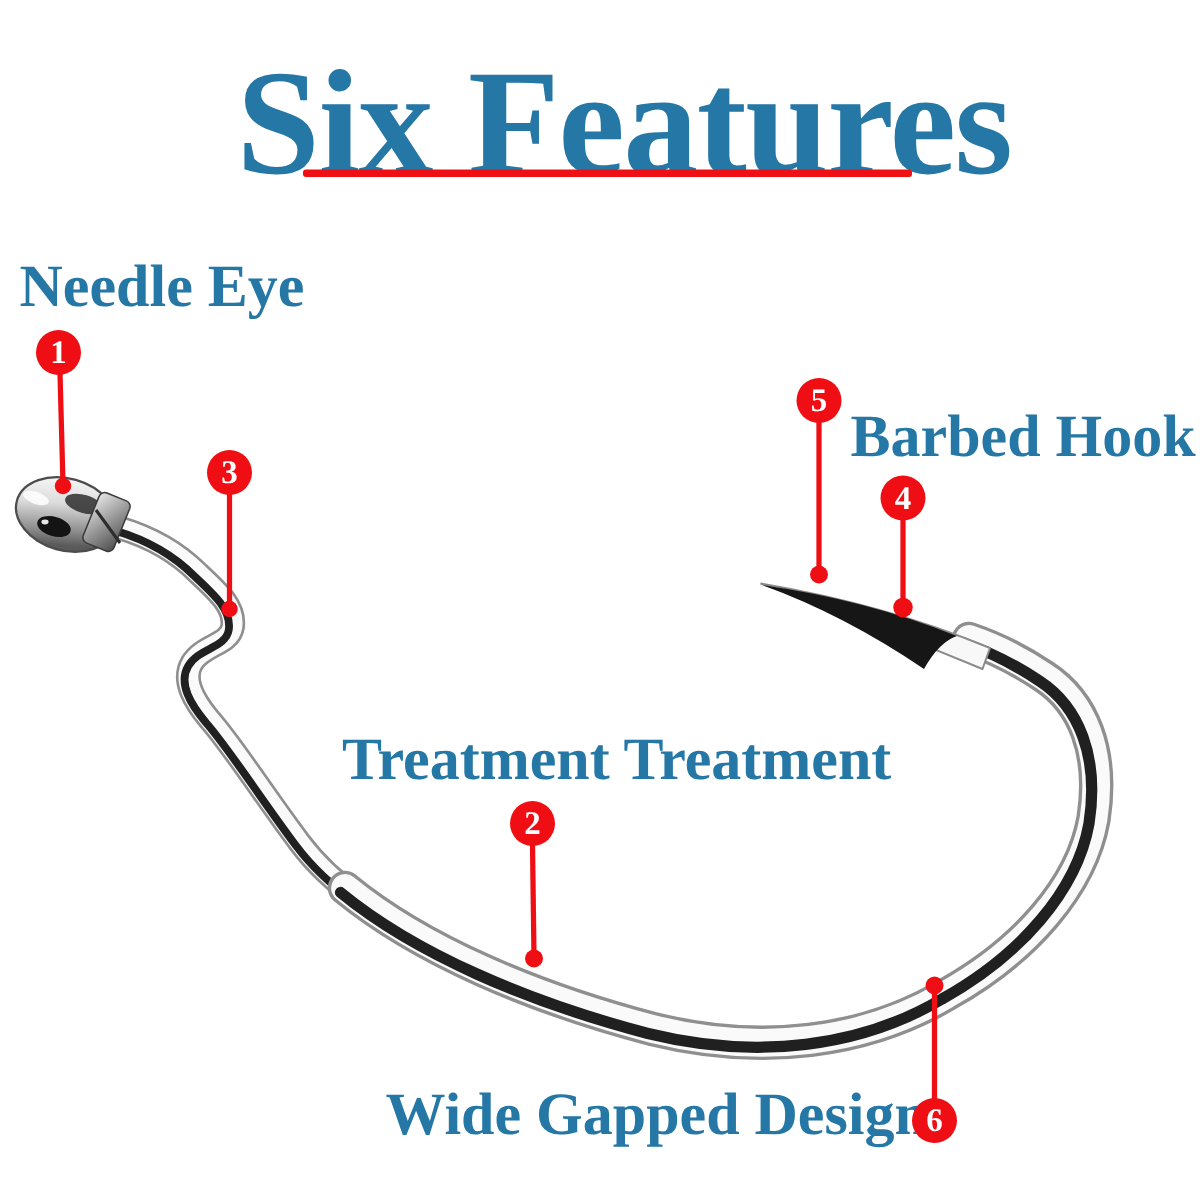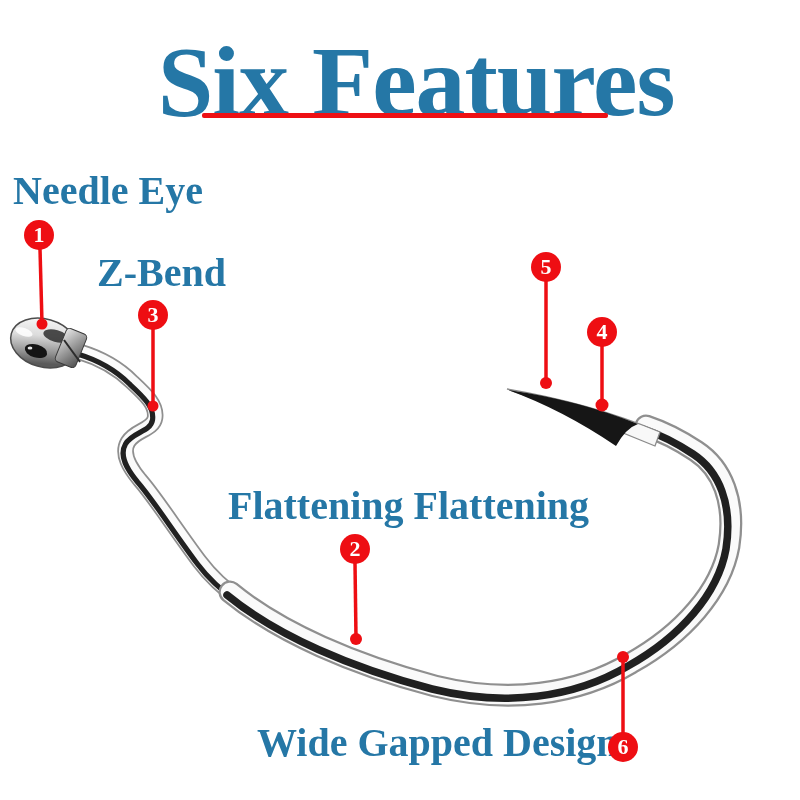--- a/index.html
+++ b/index.html
@@ -109,22 +109,22 @@
 
       <line class="leader" x1="623" y1="658" x2="623" y2="734"></line>
       <circle class="anchor" cx="623" cy="657" r="6"></circle>
     </g>
   </svg>
 
   <h1 class="page-title">Six Features</h1>
   <div class="title-underline"></div>
 
   <div class="feature-label lbl-ringed-eye">Needle Eye</div>
-  <div class="feature-label lbl-flattening-treatment">Flattening Flattening</div>
-  <div class="feature-label lbl-z-bend">Z-Bend</div>
+  <div class="feature-label lbl-flattening-treatment">Treatment Treatment</div>
+  <div class="feature-label lbl-barbed-hook">Barbed Hook</div>
   <div class="feature-label lbl-wide-gapped-design">Wide Gapped Design</div>
 
   <div class="badge b1">1</div>
   <div class="badge b2">2</div>
   <div class="badge b3">3</div>
   <div class="badge b4">4</div>
   <div class="badge b5">5</div>
   <div class="badge b6">6</div>
 
 </div>

